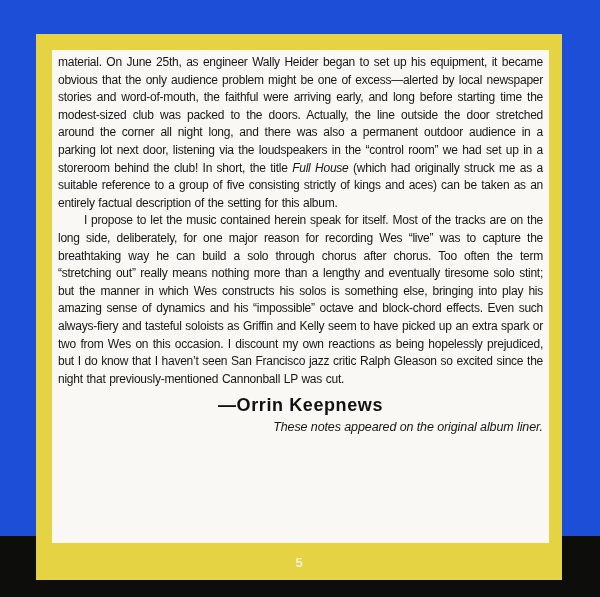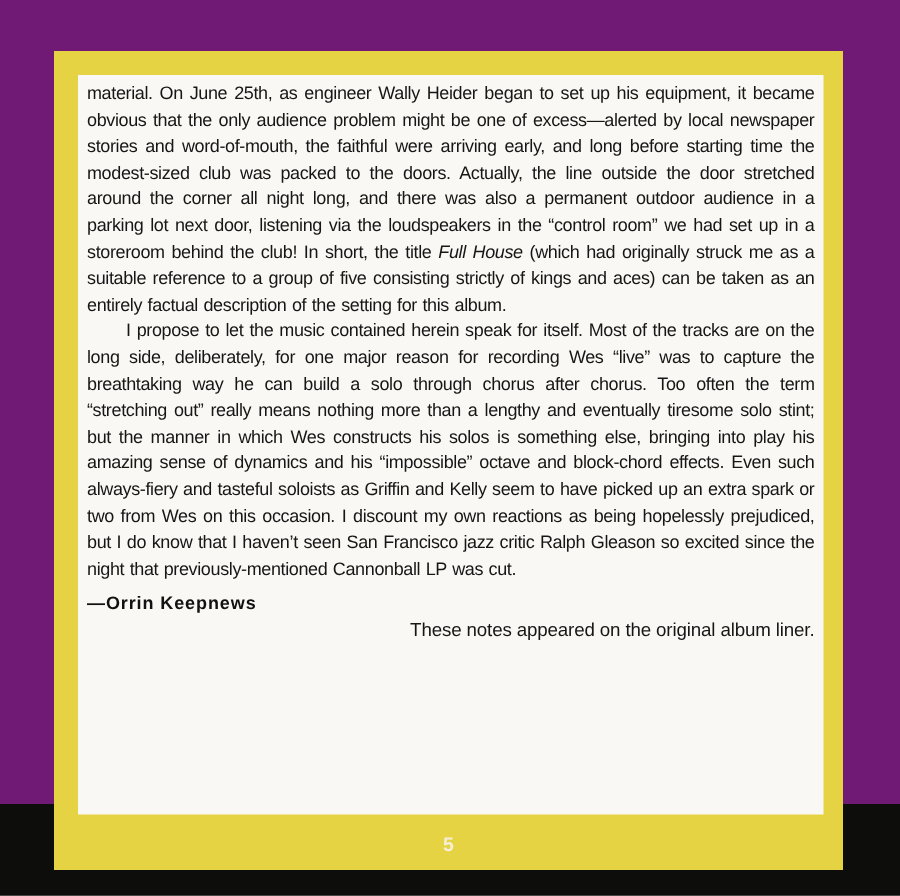--- a/index.html
+++ b/index.html
@@ -7,21 +7,21 @@
     padding: 0;
     width: 600px;
     height: 597px;
     background: #0d0d0c;
     overflow: hidden;
   }
   .frame {
     position: relative;
     width: 600px;
     height: 536px;
-    background: #701a75;
+    background: #1d4ed8;
   }
   .page {
     position: absolute;
     left: 36px;
     top: 34px;
     width: 526px;
     height: 546px;
     background: #e5d343;
   }
   .panel {
@@ -47,28 +47,29 @@
   .body-text .italic {
     font-style: italic;
   }
   .indent {
     text-indent: 26px;
   }
   .signature {
     margin: 7px 0 0 0;
     font-family: "Liberation Sans", sans-serif;
     font-weight: bold;
-    font-size: 12px;
+    font-size: 18px;
     letter-spacing: 0.6px;
-    text-align: left;
+    text-align: center;
     color: #111111;
   }
   .footnote {
     margin: 4px 0 0 0;
     font-family: "Liberation Sans", sans-serif;
+    font-style: italic;
     font-size: 12.5px;
     letter-spacing: -0.1px;
     text-align: right;
     color: #161616;
   }
   .page-number {
     position: absolute;
     left: 0;
     right: 0;
     bottom: 10px;

